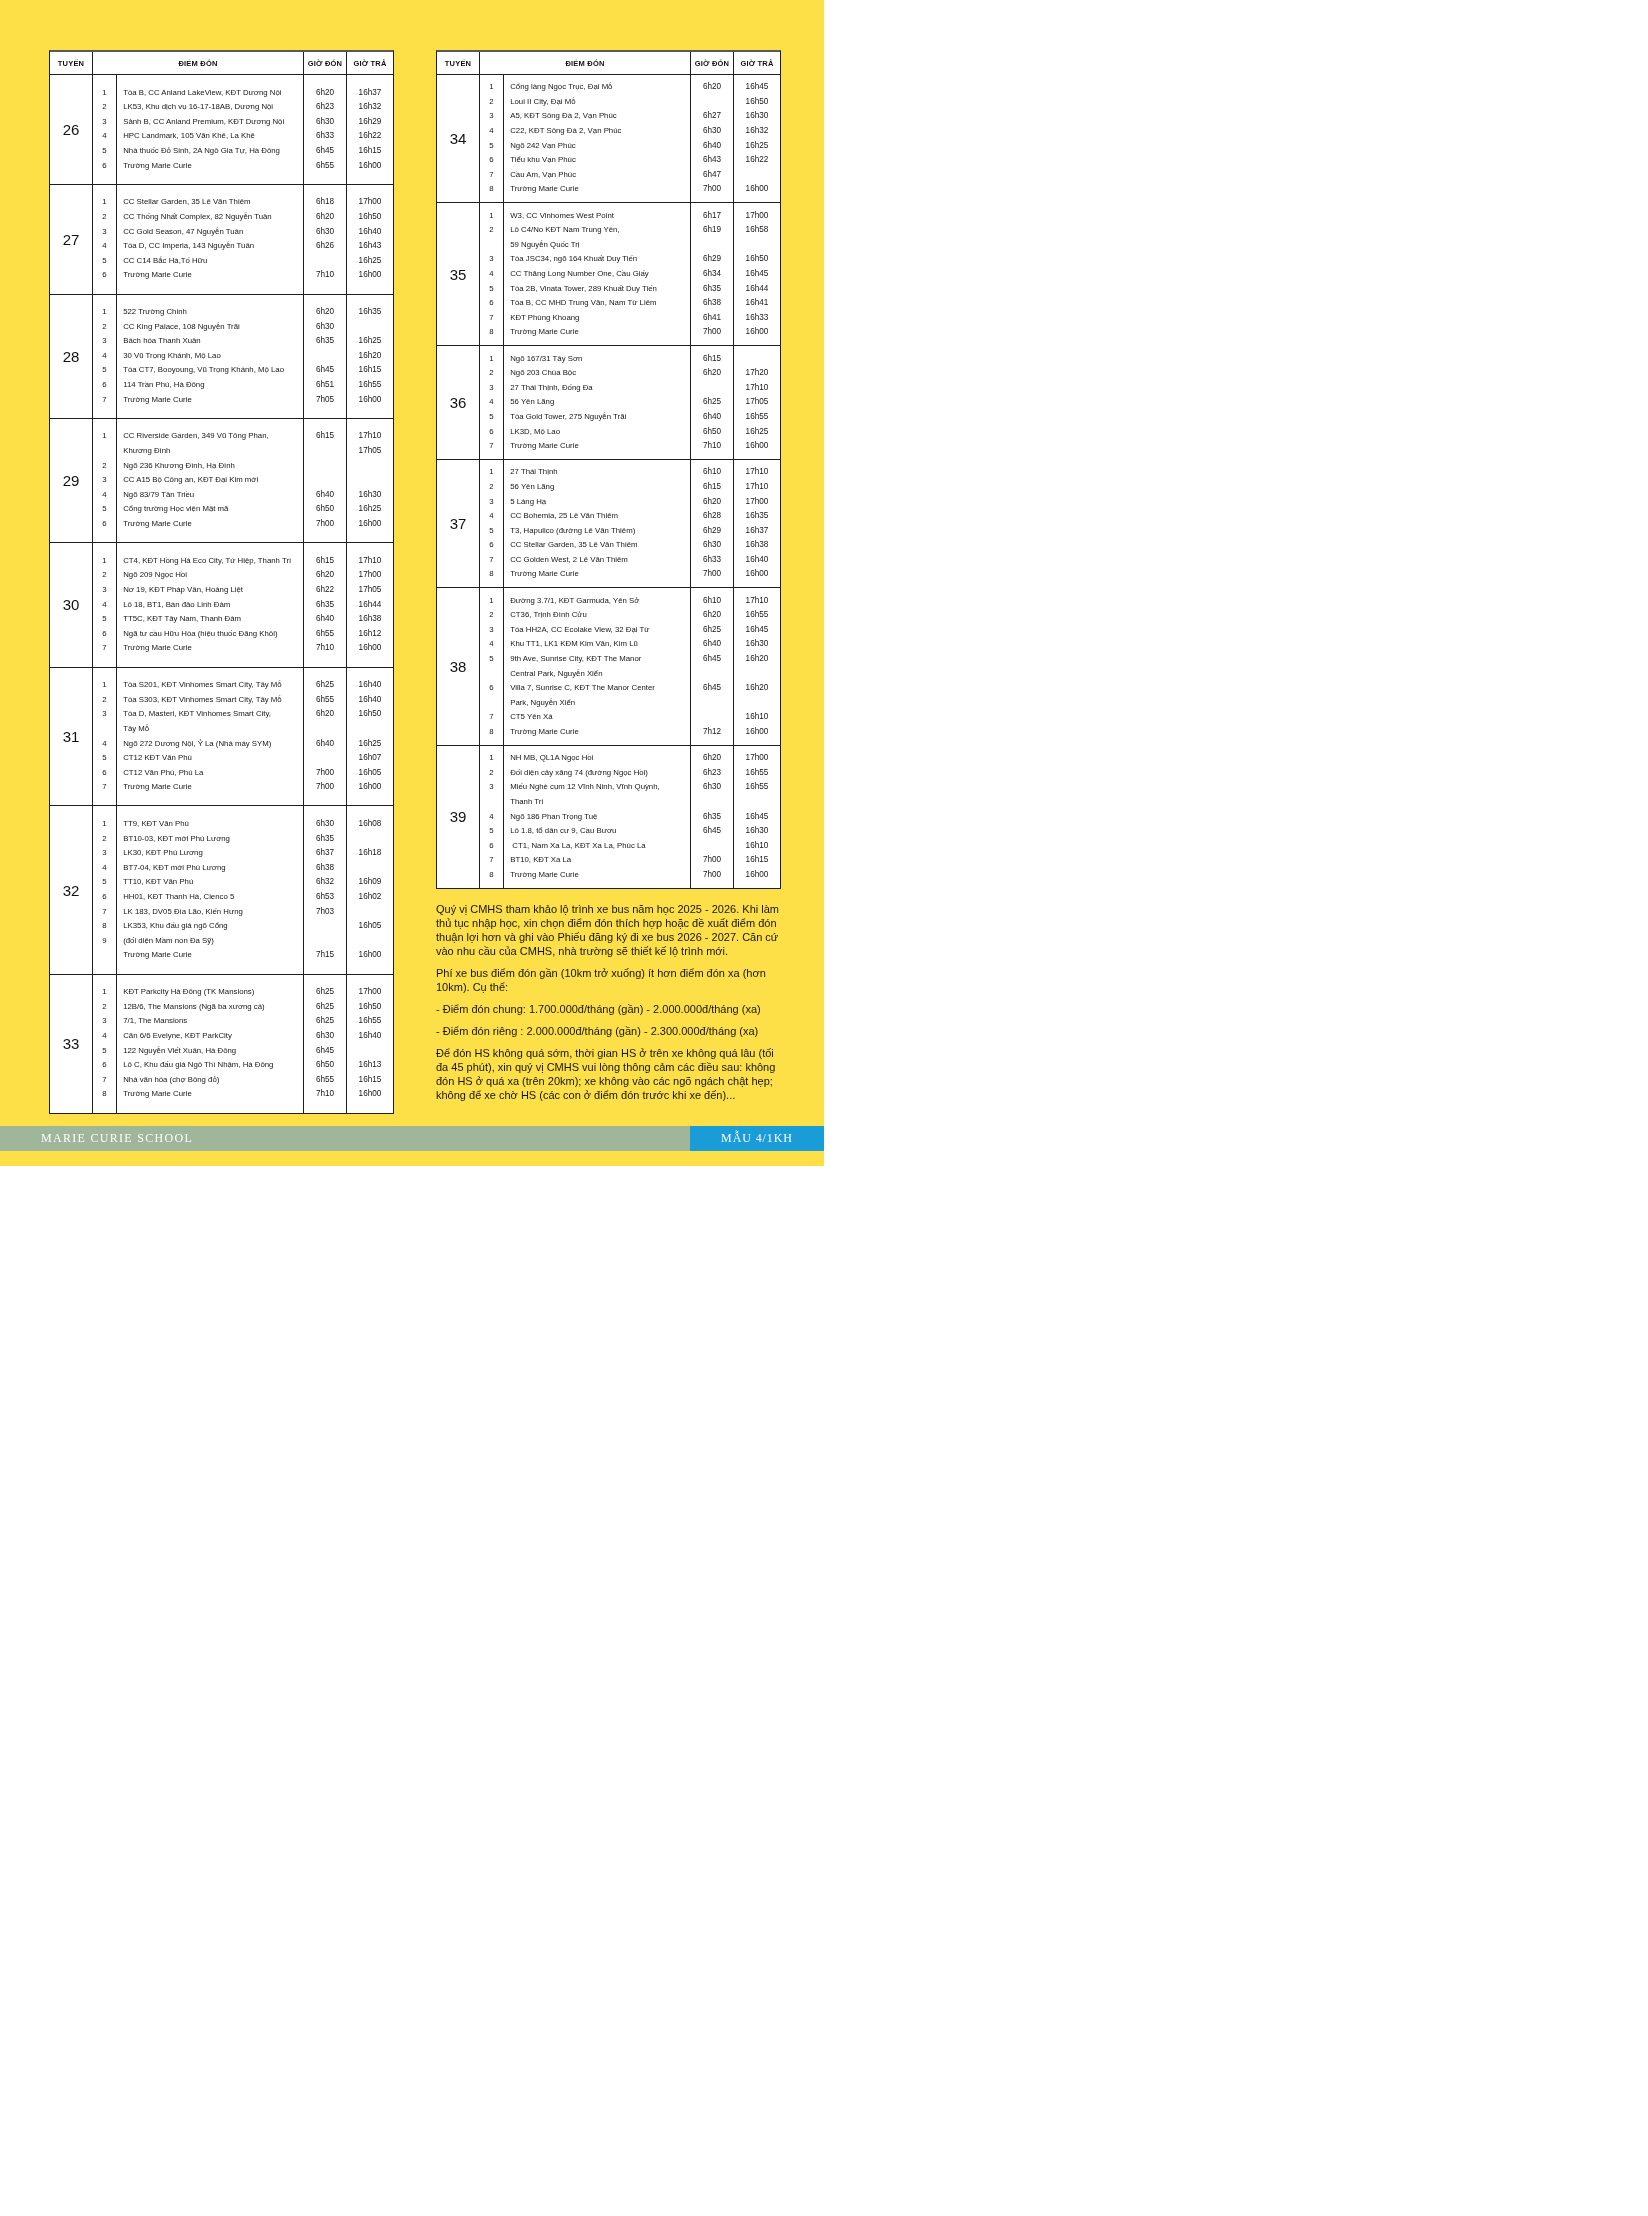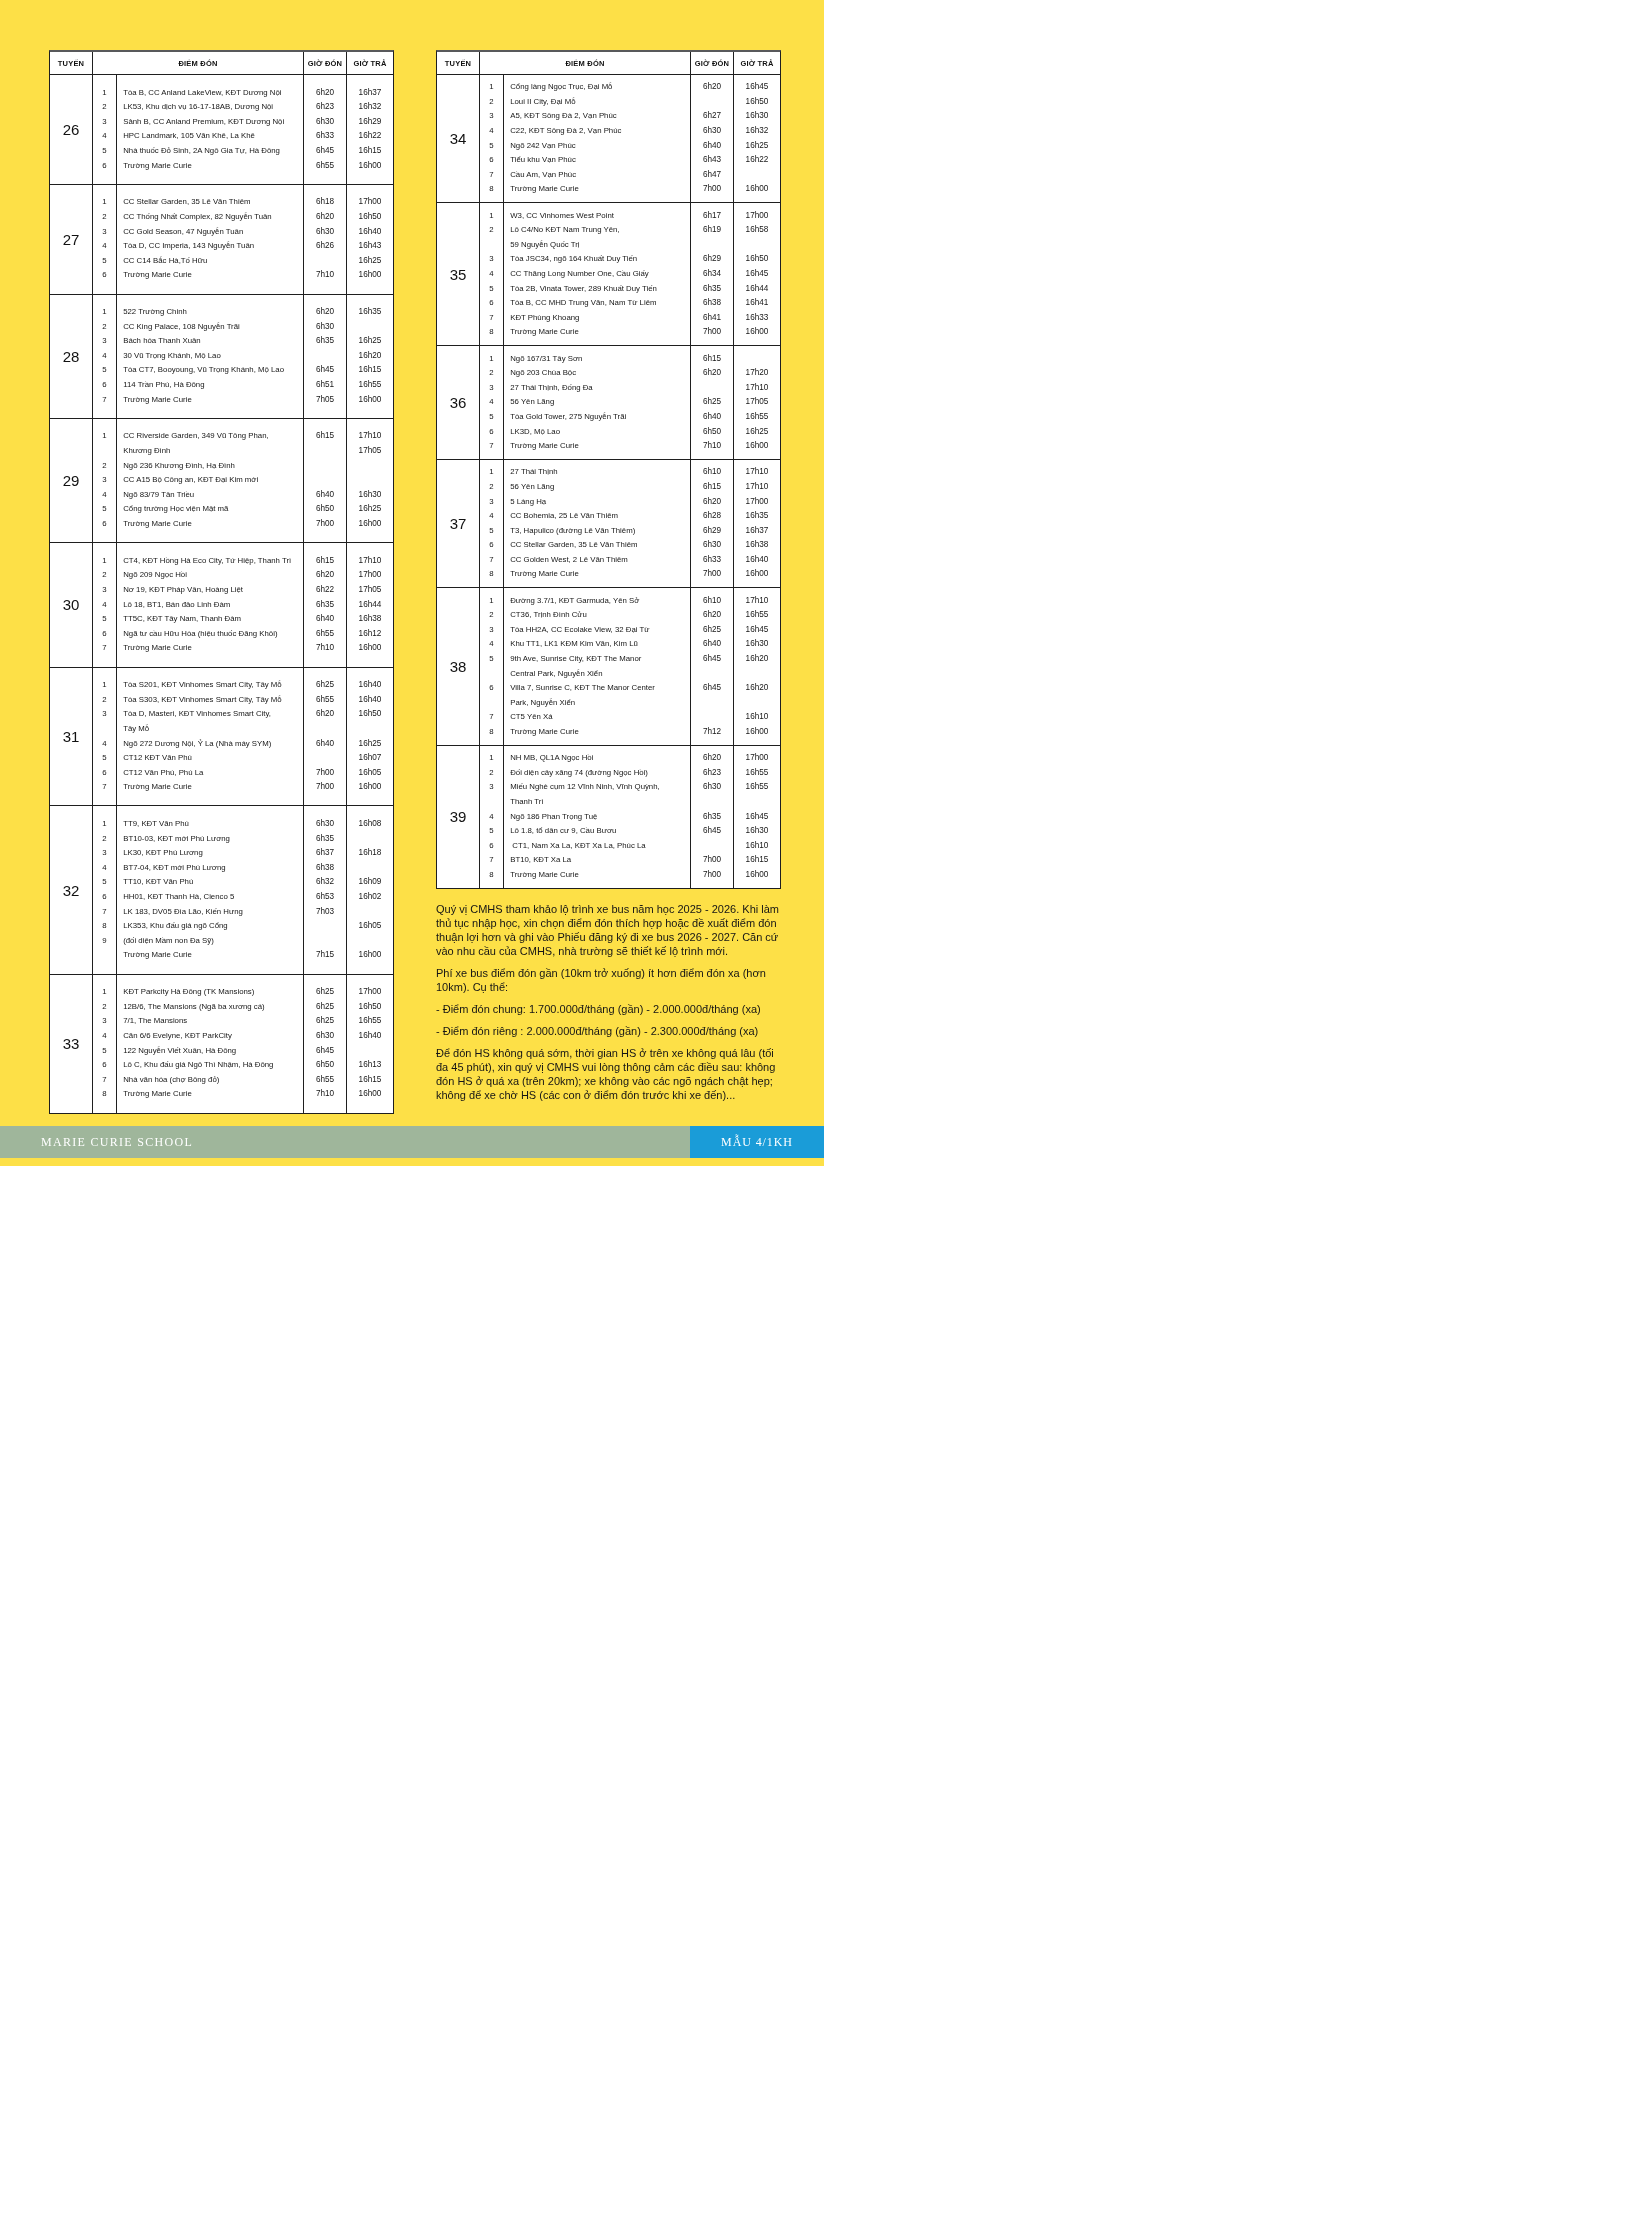--- a/index.html
+++ b/index.html
@@ -30,21 +30,21 @@
   .col-name { flex: 1;      border-right: 0.4px solid #1f1f1f; padding-left: 6.2px; align-items: flex-start; }
   .col-pick { width: 43px;  border-right: 0.4px solid #1f1f1f; align-items: center; }
   .col-drop { width: 46px; align-items: center; }
   .line { height: 14.6px; line-height: 14.6px; font-size: 7.8px; white-space: pre; }
   .col-pick .line, .col-drop .line { font-size: 8.2px; }
 
   .notes { margin-top: 13.3px; width: 345px; }
   .notes p { font-size: 11px; line-height: 14px; margin-bottom: 8px; color: #151515; }
   .notes p:last-child { margin-bottom: 0; }
 
-  .footer { position: absolute; left: 0; top: 1126px; width: 100%; height: 32px; display: flex; border-radius: 6px; }
+  .footer { position: absolute; left: 0; top: 1126px; width: 100%; height: 25px; display: flex; border-radius: 6px; }
   .footer-green { flex: 1; display: flex; align-items: center; padding-left: 41px; }
   .school-name { font-family: "Liberation Serif", serif; color: #ffffff; font-size: 12px; letter-spacing: 1.3px; }
   .footer-blue { width: 134px; display: flex; align-items: center; justify-content: center; }
   .form-label { font-family: "Liberation Serif", serif; color: #ffffff; font-size: 12px; letter-spacing: 0.9px; }
 </style>
 </head>
 <body>
 
 <div class="page">
 

